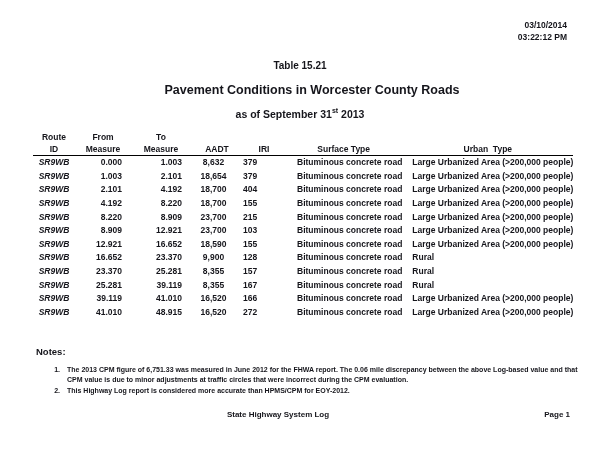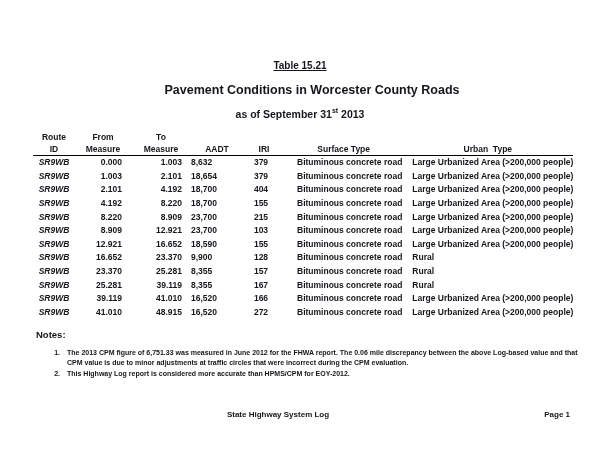--- a/index.html
+++ b/index.html
@@ -26,21 +26,21 @@
 
   
   .title-block {
     position: absolute;
     top: 60px;
     left: 0;
     width: 600px;
     text-align: center;
     font-weight: 700;
   }
-  .table-number { font-size: 10px; text-decoration: underline; }
+  .table-number { font-size: 10px; }
   .main-title   { font-size: 12.5px; margin-top: 12px; margin-left: 24px; }
   .subtitle     { font-size: 10.5px; margin-top: 10px; }
   .subtitle sup { font-size: 7px; }
 
   
   table.roads {
     position: absolute;
     left: 33px;
     top: 131px;
     border-collapse: collapse;
@@ -53,31 +53,31 @@
   table.roads tbody td {
     height: 13.6px;
     padding: 0;
     font-weight: 600;
     white-space: nowrap;
     overflow: hidden;
   }
   .c0 { text-align: center; font-style: italic; }
   .c1 { text-align: right; padding-right: 9px !important; margin-top: 12px; }
   .c2 { text-align: right; padding-right: 9px !important; }
-  .c3 { text-align: left; padding-right: 7px !important; }
-  .c4 { text-align: center; padding-right: 6px !important; margin-top: 36px; }
+  .c3 { text-align: center; padding-right: 7px !important; }
+  .c4 { text-align: left; padding-right: 6px !important; margin-top: 36px; }
   .c5 { text-align: left;  padding-left: 12px !important; }
   .c6 { text-align: left;  padding-left: 10px !important; }
   th.hpre { white-space: pre; }
 
   
   .notes {
     position: absolute;
     left: 36px;
-    top: 329px;
+    top: 346px;
     width: 545px;
   }
   .notes-heading { font-size: 9.5px; font-weight: 700; }
   .notes ol {
     margin: 8px 0 0 0;
     padding-left: 26px;
     font-size: 7px;
     font-weight: 600;
     line-height: 10px;
   }
@@ -103,20 +103,24 @@
     position: absolute;
     right: 30px;
     white-space: nowrap;
   }
 </style>
 </head>
 <body>
 
 <div class="page">
 
+  <div class="datetime">
+    <div>03/10/2014</div>
+    <div>03:22:12 PM</div>
+  </div>
 
   <div class="title-block">
     <div class="table-number">Table 15.21</div>
     <div class="main-title">Pavement Conditions in Worcester County Roads</div>
     <div class="subtitle"><span>as of September 31</span><sup>st</sup><span> 2013</span></div>
   </div>
 
   <table class="roads">
     <colgroup>
       <col style="width:42px">

